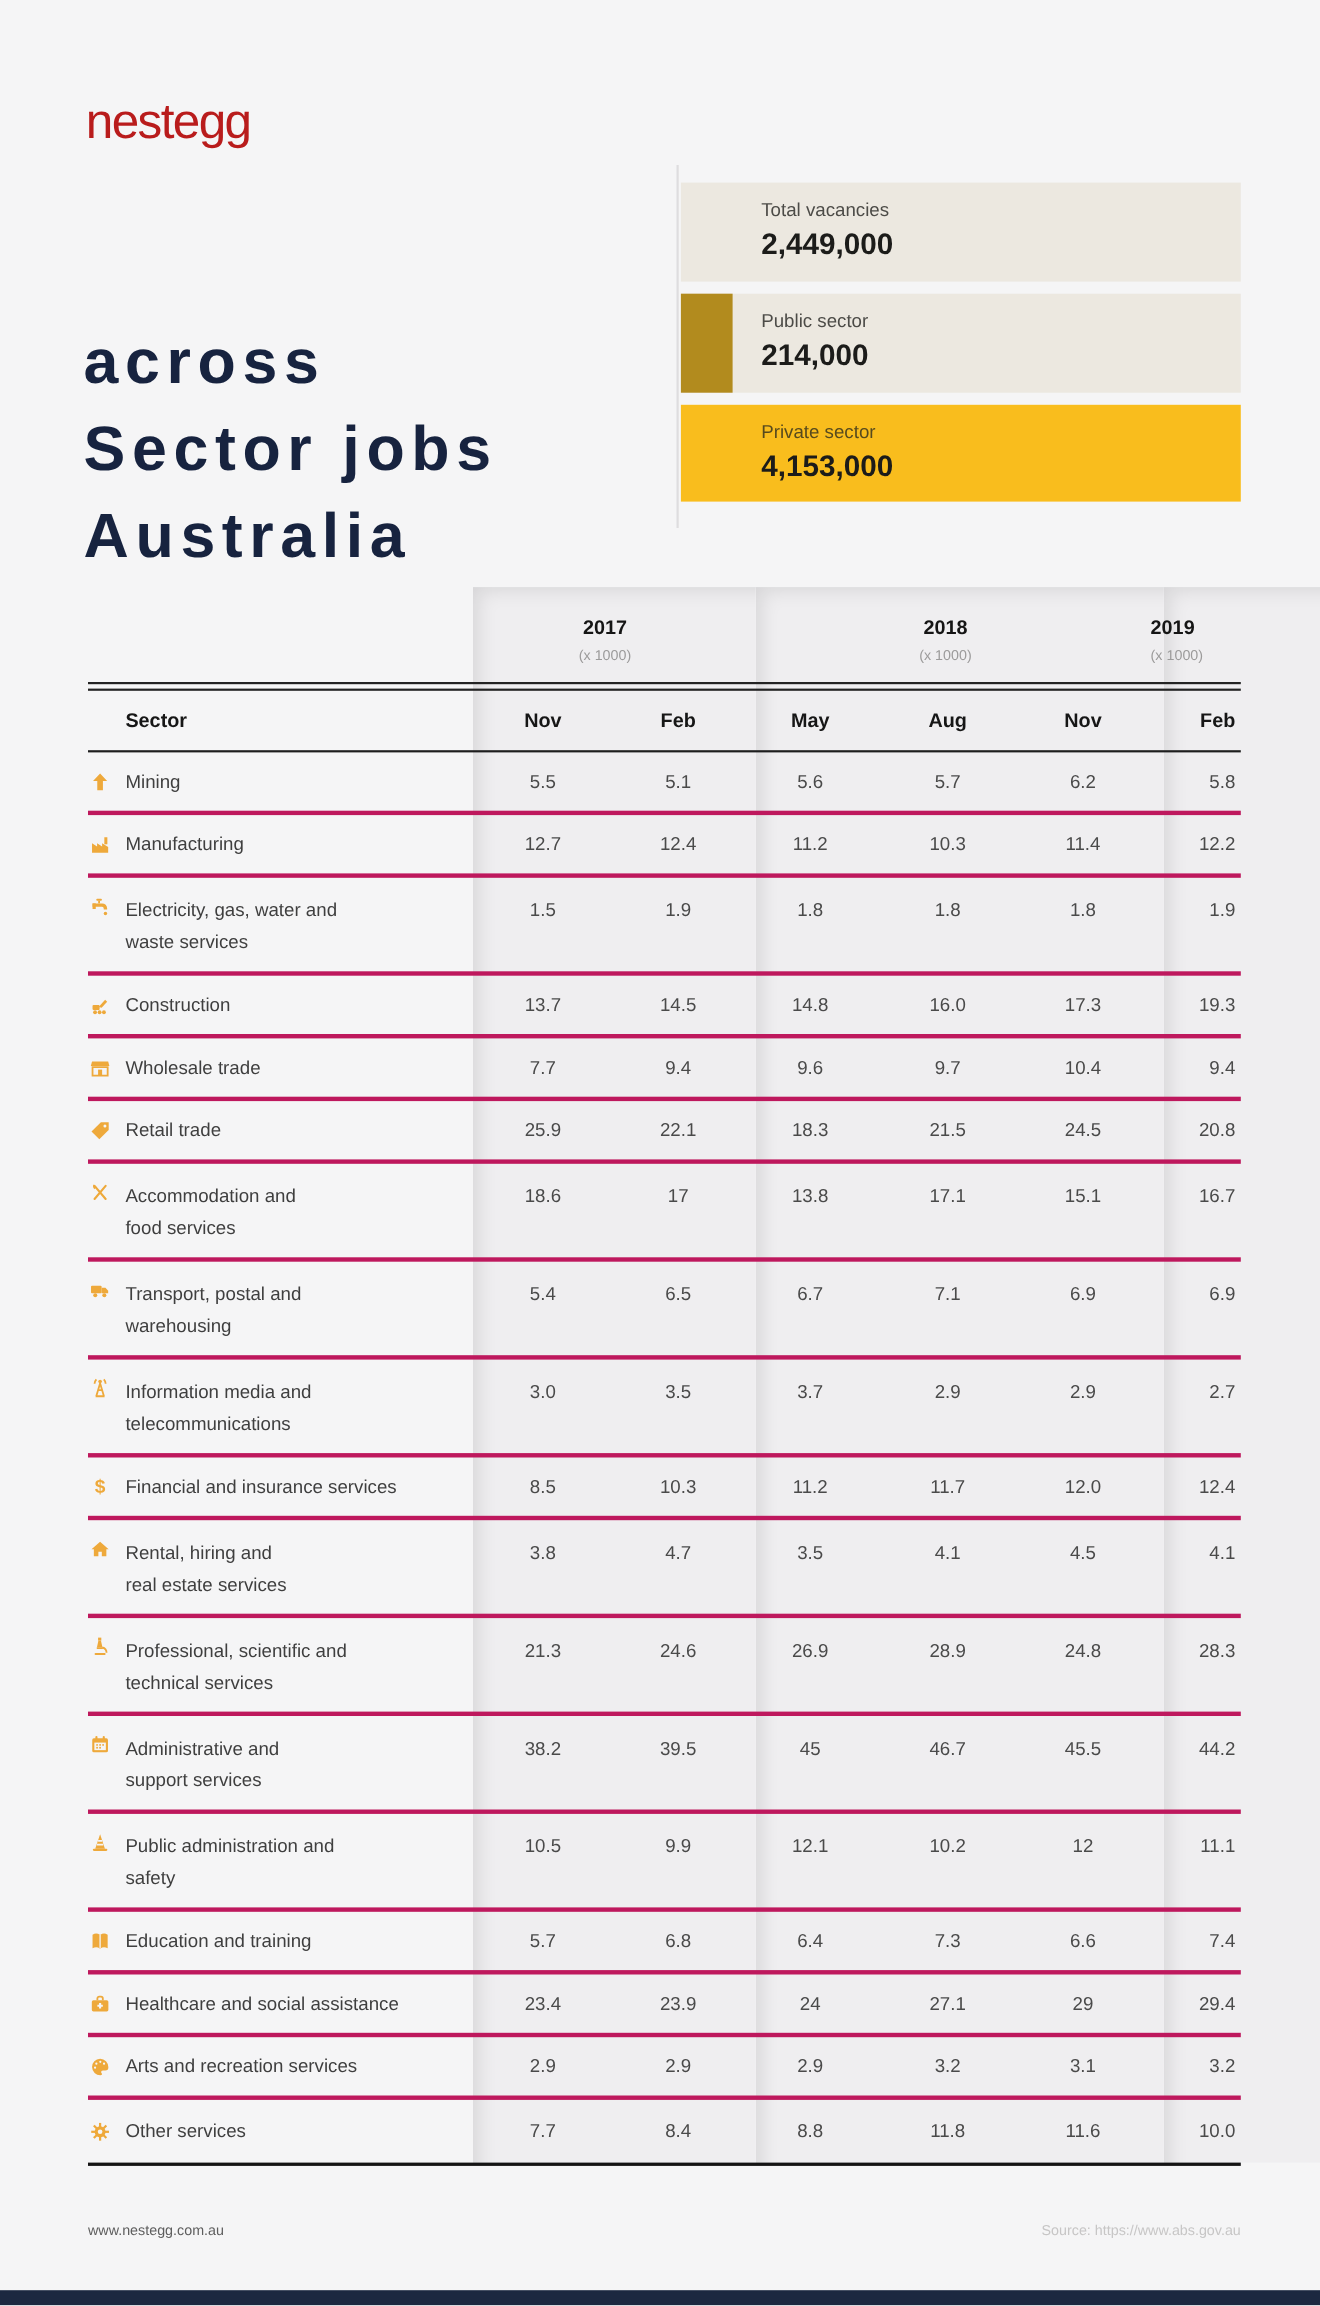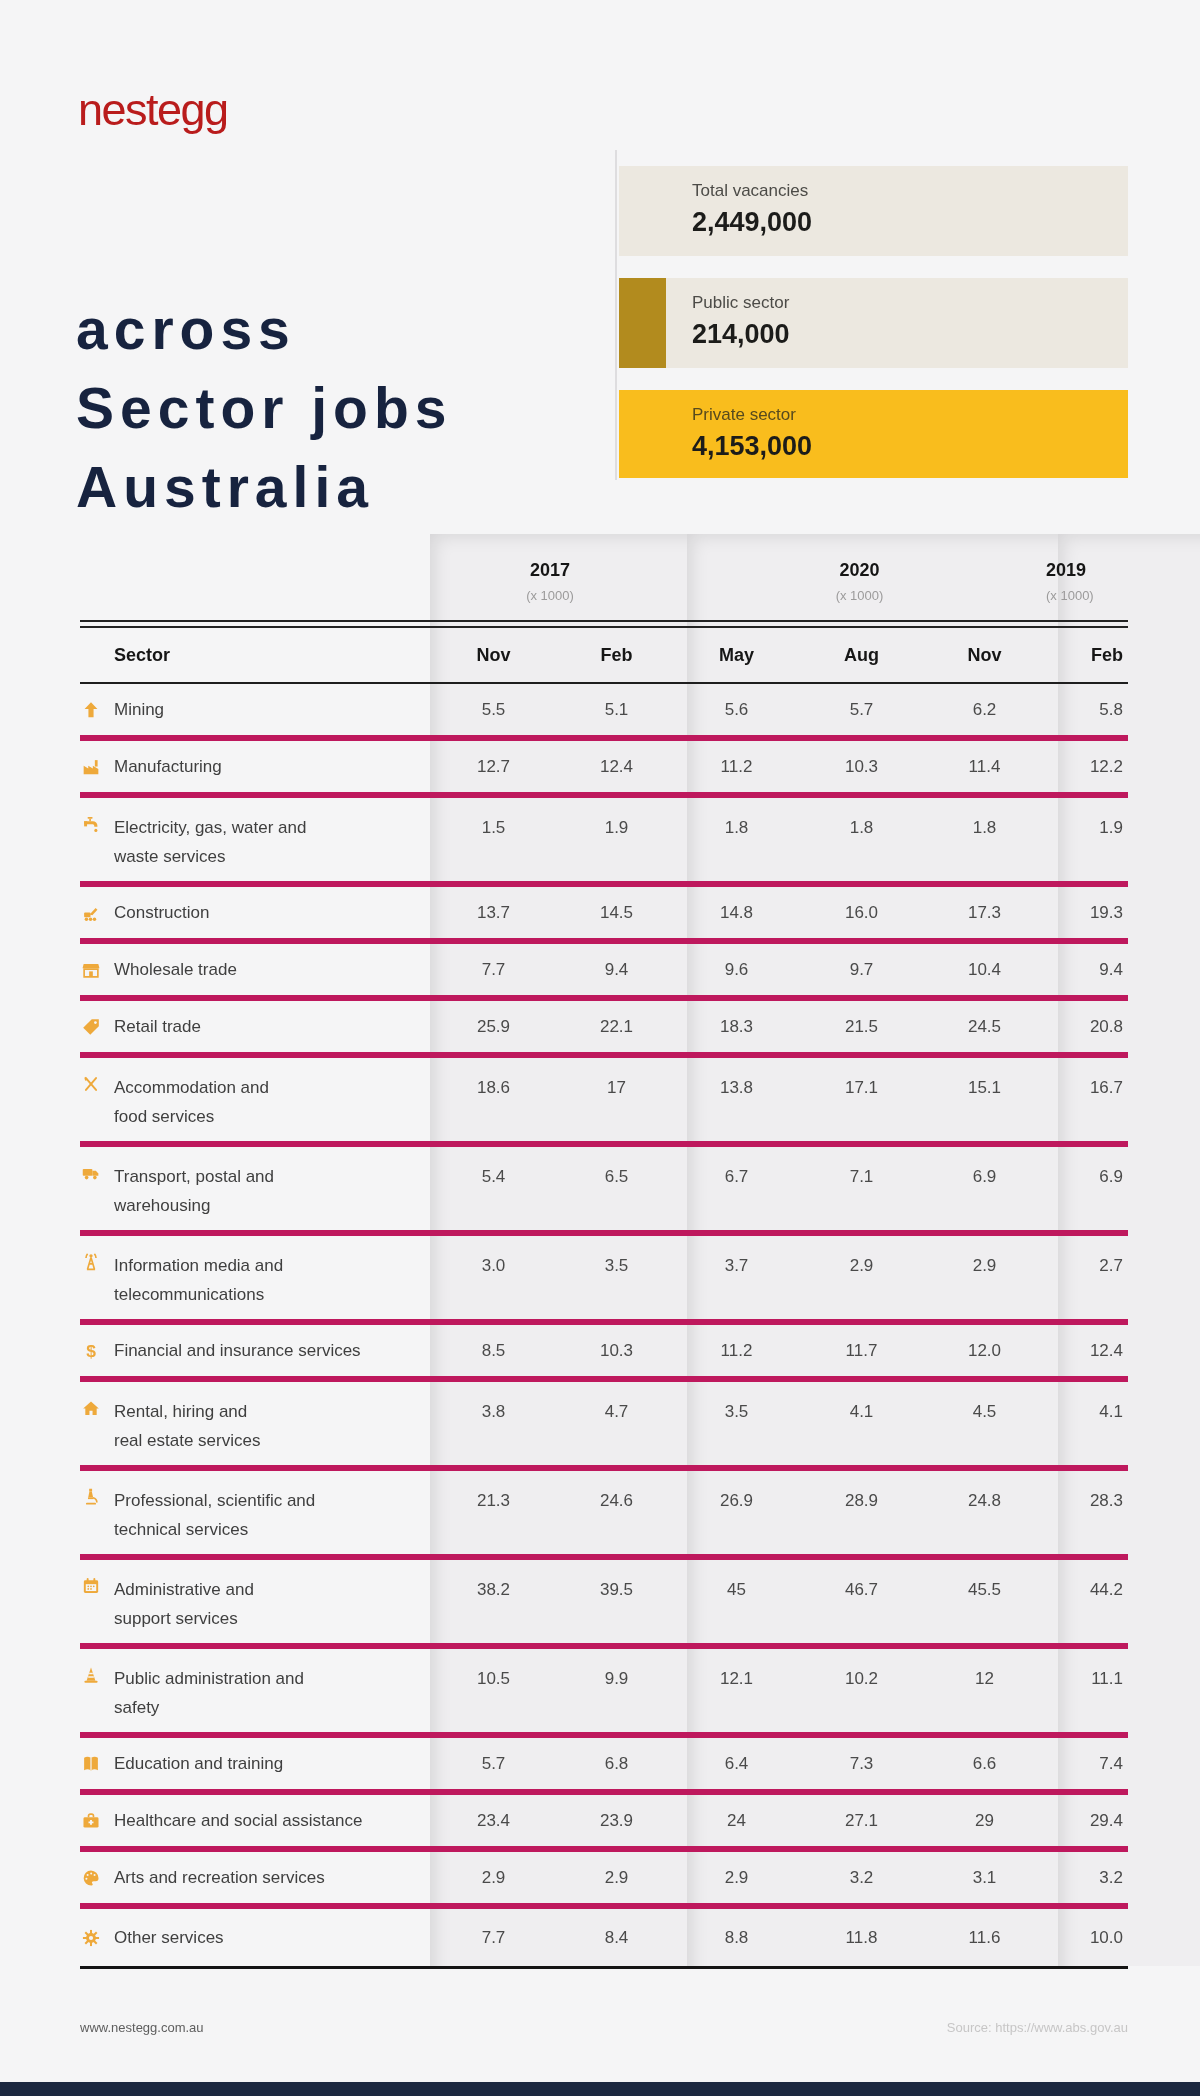--- a/index.html
+++ b/index.html
@@ -12,21 +12,21 @@
   .strip-2018{left:687px;width:371px;}
   .strip-2019{left:1058px;width:142px;}
   
   .logo{position:absolute;left:78px;top:84px;font-size:45px;font-weight:400;
         letter-spacing:-1.5px;color:#b91c1c;}
   .title{position:absolute;left:76px;top:290px;font-size:57px;font-weight:700;
          line-height:79px;letter-spacing:6px;color:#17233f;}
   
   .stats-rule{position:absolute;left:615px;top:150px;width:2px;height:330px;background:#dedddf;}
   .stats{position:absolute;left:619px;top:166px;width:509px;}
-  .stat{position:relative;height:90px;margin-bottom:22px;padding:15px 0 0 73px;box-sizing:border-box;}
+  .stat{position:relative;height:90px;margin-bottom:11px;padding:15px 0 0 73px;box-sizing:border-box;}
   .stat.beige{background:#ece8e0;}
   .stat.yellow{background:#f9bd1d;height:88px;margin-bottom:0;}
   .stat .accent{position:absolute;left:0;top:0;width:47px;height:100%;background:#b28b1e;}
   .stat .label{font-size:17px;color:#4c4b47;}
   .stat.yellow .label{color:#574a1e;}
   .stat .value{font-size:27px;font-weight:700;color:#1c1c1a;margin-top:6px;}
   
   .years{position:absolute;left:80px;top:560px;width:1048px;display:grid;
          grid-template-columns:347px 246px 373px 82px;}
   .year-block{text-align:center;}
@@ -37,21 +37,21 @@
             border-top:2px solid #232323;border-bottom:2px solid #232323;}
   .months{position:absolute;left:80px;top:628px;width:1048px;height:54px;display:grid;
           grid-template-columns:34px 313px 133px 113px 127px 123px 123px 82px;align-items:center;}
   .months .h{font-size:18px;font-weight:700;color:#161616;text-align:center;}
   .months .h.sector-h{text-align:left;}
   .months .h.last{text-align:right;padding-right:5px;}
   .top-line{position:absolute;left:80px;top:682px;width:1048px;height:2px;background:#1e1e1e;}
   
   #rows{position:absolute;left:80px;top:684px;width:1048px;}
   .row{display:grid;grid-template-columns:34px 313px 133px 113px 127px 123px 123px 82px;
-       align-items:center;height:57px;border-bottom:6px solid #be185d;box-sizing:border-box;}
+       align-items:center;height:57px;border-bottom:4px solid #be185d;box-sizing:border-box;}
   .row.double{height:89px;align-items:start;padding-top:15px;}
   .row:last-child{border-bottom:none;}
   .icon-cell{display:flex;align-items:center;}
   .icon{width:22px;height:22px;display:inline-block;}
   .sector{font-size:17px;color:#3f3f3f;line-height:29px;}
   .num{font-size:17px;color:#4a4a4a;text-align:center;line-height:29px;}
   .num.last{text-align:right;padding-right:5px;}
   .thick-line{position:absolute;left:80px;top:1966px;width:1048px;height:3px;background:#141414;}
   
   .footer-left{position:absolute;left:80px;top:2020px;font-size:13px;color:#5e5e5e;}
@@ -93,21 +93,21 @@
     </div>
   </div>
 
   <div class="years">
     <div></div>
     <div class="year-block">
       <div class="year">2017</div>
       <div class="unit">(x 1000)</div>
     </div>
     <div class="year-block">
-      <div class="year">2020</div>
+      <div class="year">2018</div>
       <div class="unit">(x 1000)</div>
     </div>
     <div class="year-block last">
       <div class="year">2019</div>
       <div class="unit">(x 1000)</div>
     </div>
   </div>
 
   <div class="dbl-line"></div>
 

